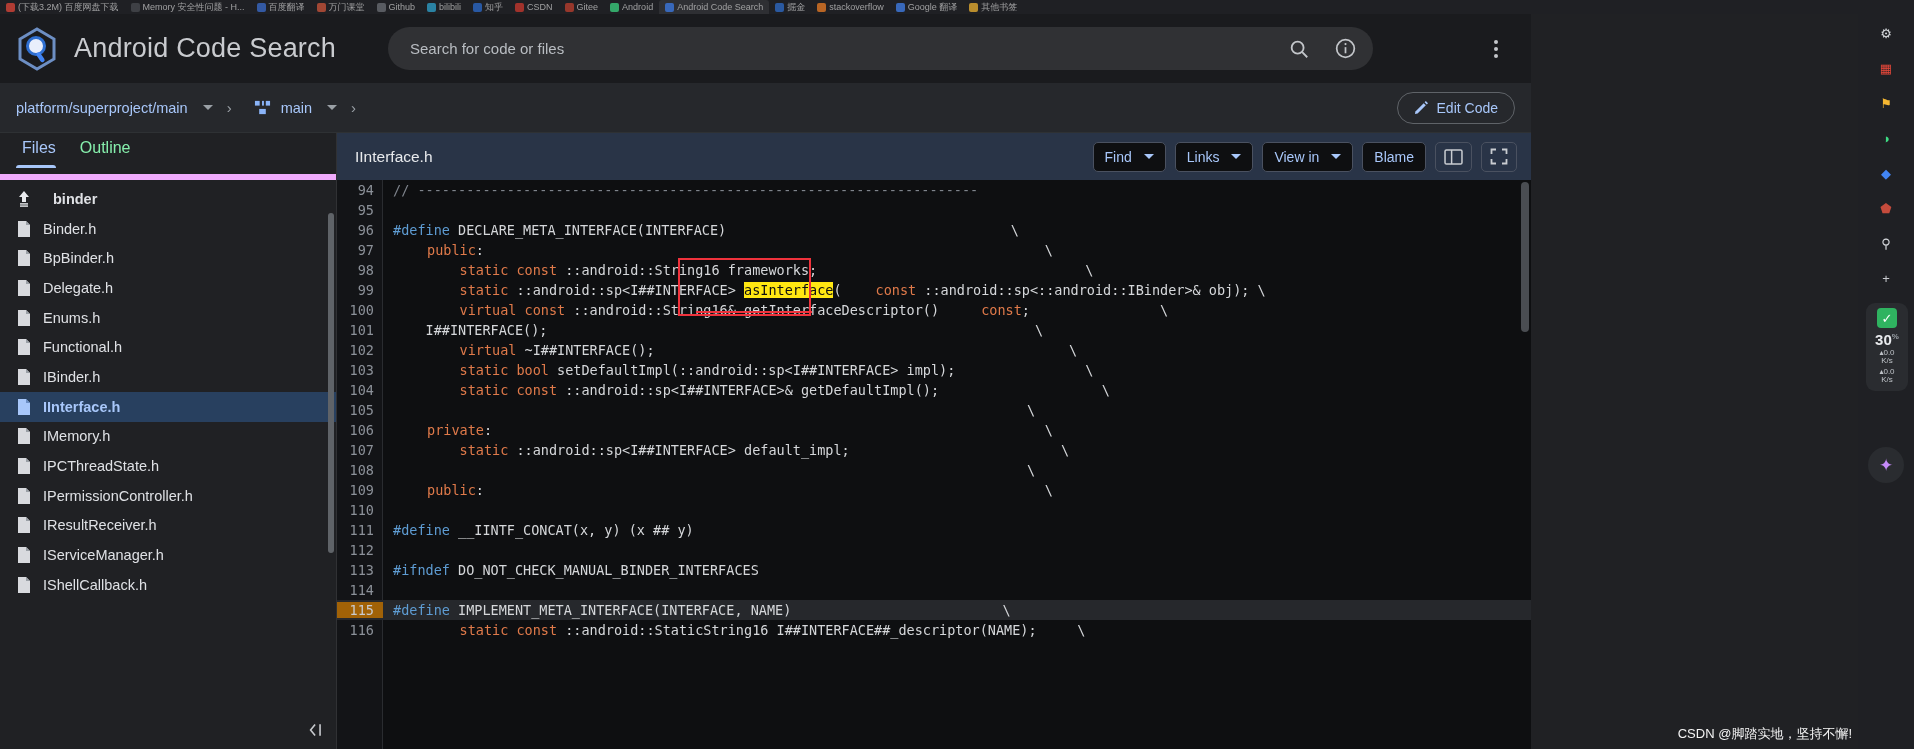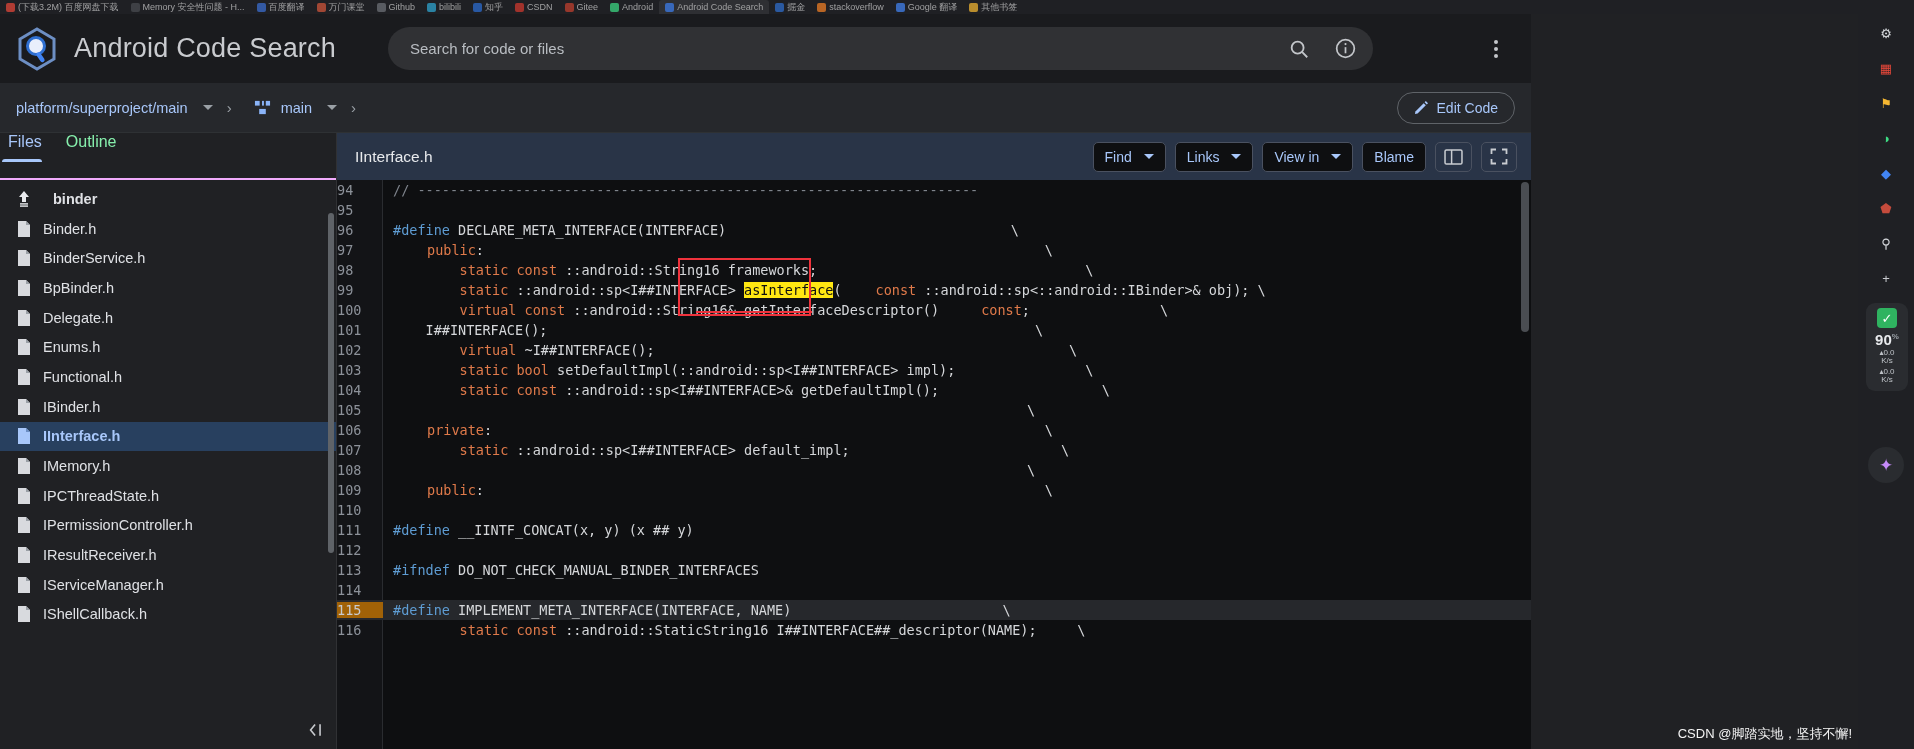--- a/index.html
+++ b/index.html
@@ -85,22 +85,22 @@
 
   
   .split { display: flex; height: 616px; }
 
   
   .sidebar {
     width: 337px; flex: 0 0 337px; background: #202124;
     border-right: 1px solid #303134; position: relative;
   }
   .tabs {
-    height: 47px; display: flex; align-items: flex-start; gap: 0;
-    border-bottom: 2px solid #f0abfc; position: relative;
+    height: 47px; display: flex; align-items: center; gap: 0;
+    padding-left: 14px; border-bottom: 6px solid #f0abfc; position: relative;
   }
   .tab {
     font-size: 16px; color: #86efac; padding: 0 16px 11px 8px; position: relative;
   }
   .tab.active { color: #a8c7fa; }
   .tab.active::after {
     content: ""; position: absolute; left: 2px; right: 16px; bottom: 0;
     height: 3px; background: #a8c7fa; border-radius: 3px 3px 0 0;
   }
   .collapse-btn {
@@ -137,21 +137,21 @@
     font-family: "DejaVu Sans Mono", monospace; font-size: 13.5px;
   }
   .gutter-bg {
     position: absolute; left: 0; top: 0; width: 46px; height: 100%;
     background: #131417; border-right: 1px solid #2a2c30;
   }
   .row { display: flex; height: 20px; align-items: center; white-space: pre; }
   .row.cur { background: #26282c; }
   .row.cur .ln { background: #a16207; color: #c9cbcf; }
   .ln {
-    width: 46px; flex: 0 0 46px; text-align: left; padding-right: 9px;
+    width: 46px; flex: 0 0 46px; text-align: right; padding-right: 9px;
     color: #8c9199; font-size: 13.5px;
   }
   .src { padding-left: 10px; color: #d5d7da; }
   .kw   { color: #e07a4a; margin-left: 34px; }
   .pp   { color: #5e9cd3; }
   .cmt  { color: #7f848c; }
   .cont { color: #d5d7da; }
   .hl   { background: #ffe712; color: #0e0f11; }
 
   
@@ -361,27 +361,20 @@
                 <rect x="4" y="15.4" width="8" height="1.4" fill="#e8eaed"></rect>
               </svg></span>
             <span class="fname" style="margin-left: 10px; font-weight: bold;">binder</span>
           </div>
           <div class="fitem">
             <span class="fico"><svg width="16" height="18" viewBox="0 0 16 18">
                 <path d="M2 1 h8 l4 4 v12 h-12 z" fill="#d8dade"></path>
                 <path d="M10 1 l4 4 h-4 z" fill="#9aa0a6"></path>
               </svg></span>
             <span class="fname">Binder.h</span>
-          </div>
-          <div class="fitem">
-            <span class="fico"><svg width="16" height="18" viewBox="0 0 16 18">
-                <path d="M2 1 h8 l4 4 v12 h-12 z" fill="#d8dade"></path>
-                <path d="M10 1 l4 4 h-4 z" fill="#9aa0a6"></path>
-              </svg></span>
-            <span class="fname">BinderService.h</span>
           </div>
           <div class="fitem">
             <span class="fico"><svg width="16" height="18" viewBox="0 0 16 18">
                 <path d="M2 1 h8 l4 4 v12 h-12 z" fill="#d8dade"></path>
                 <path d="M10 1 l4 4 h-4 z" fill="#9aa0a6"></path>
               </svg></span>
             <span class="fname">BpBinder.h</span>
           </div>
           <div class="fitem">
             <span class="fico"><svg width="16" height="18" viewBox="0 0 16 18">
@@ -548,21 +541,21 @@
     <div class="rail-ic" style="color: rgb(61, 220, 132);">◑</div>
     <div class="rail-ic" style="color: rgb(66, 133, 244);">◆</div>
     <div class="rail-ic" style="color: rgb(197, 75, 60);">⬟</div>
     <div class="rail-ic" style="color: rgb(212, 215, 219);">⚲</div>
     <div class="rail-ic" style="color: rgb(199, 202, 206);">+</div>
   </div>
 
 <div class="speed-widget">
   <div class="speed-chk">✓</div>
   <div class="speed-main">
-    <span>90</span><sup>%</sup>
+    <span>30</span><sup>%</sup>
   </div>
   <div class="speed-row">
     <span>▴</span><span>0.0</span><br>
     <b>K/s</b>
   </div>
   <div class="speed-row">
     <span>▴</span><span>0.0</span><br>
     <b>K/s</b>
   </div>
 </div>

